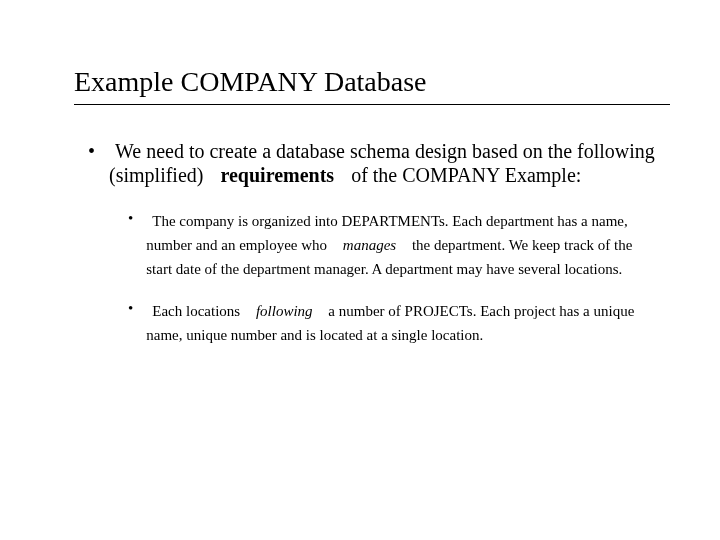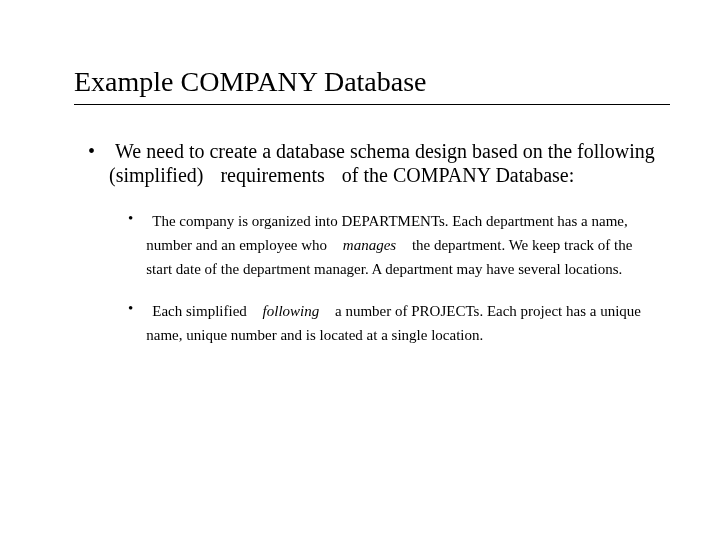--- a/index.html
+++ b/index.html
@@ -34,21 +34,21 @@
       font-size: 20px;
       line-height: 24px;
       margin-right: 8px;
       flex-shrink: 0;
     }
     .main-bullet .text {
       font-size: 20px;
       line-height: 24px;
     }
     .bold {
-      font-weight: normal;
+      font-weight: bold;
     }
     .italic {
       font-style: italic;
     }
     .sub-list {
       padding-left: 42px;
     }
     .sub-bullet {
       display: flex;
       margin-bottom: 2px;
@@ -66,33 +66,33 @@
   </style>
 </head>
 <body>
 
 <h1 class="title">Example COMPANY Database</h1>
 <hr class="title-rule">
 
 <div class="main-bullet">
   <span class="dot">•</span>
   <span class="text">
-    <span>We need to create a database schema design based on the following (simplified) </span><span class="bold">requirements</span><span> of the COMPANY Database:</span>
+    <span>We need to create a database schema design based on the following (simplified) </span><span class="bold">requirements</span><span> of the COMPANY Example:</span>
   </span>
 </div>
 
 <div class="sub-list">
 
   <div class="sub-bullet">
     <span class="dot">•</span>
     <span class="text">
       <span>The company is organized into DEPARTMENTs. Each department has a name, number and an employee who </span><span class="italic">manages</span><span> the department. We keep track of the start date of the department manager. A department may have several locations.</span>
     </span>
   </div>
 
   <div class="sub-bullet">
     <span class="dot">•</span>
     <span class="text">
-      <span>Each simplified </span><span class="italic">following</span><span> a number of PROJECTs. Each project has a unique name, unique number and is located at a single location.</span>
+      <span>Each locations </span><span class="italic">following</span><span> a number of PROJECTs. Each project has a unique name, unique number and is located at a single location.</span>
     </span>
   </div>
 
 </div>
 
 </body></html>

